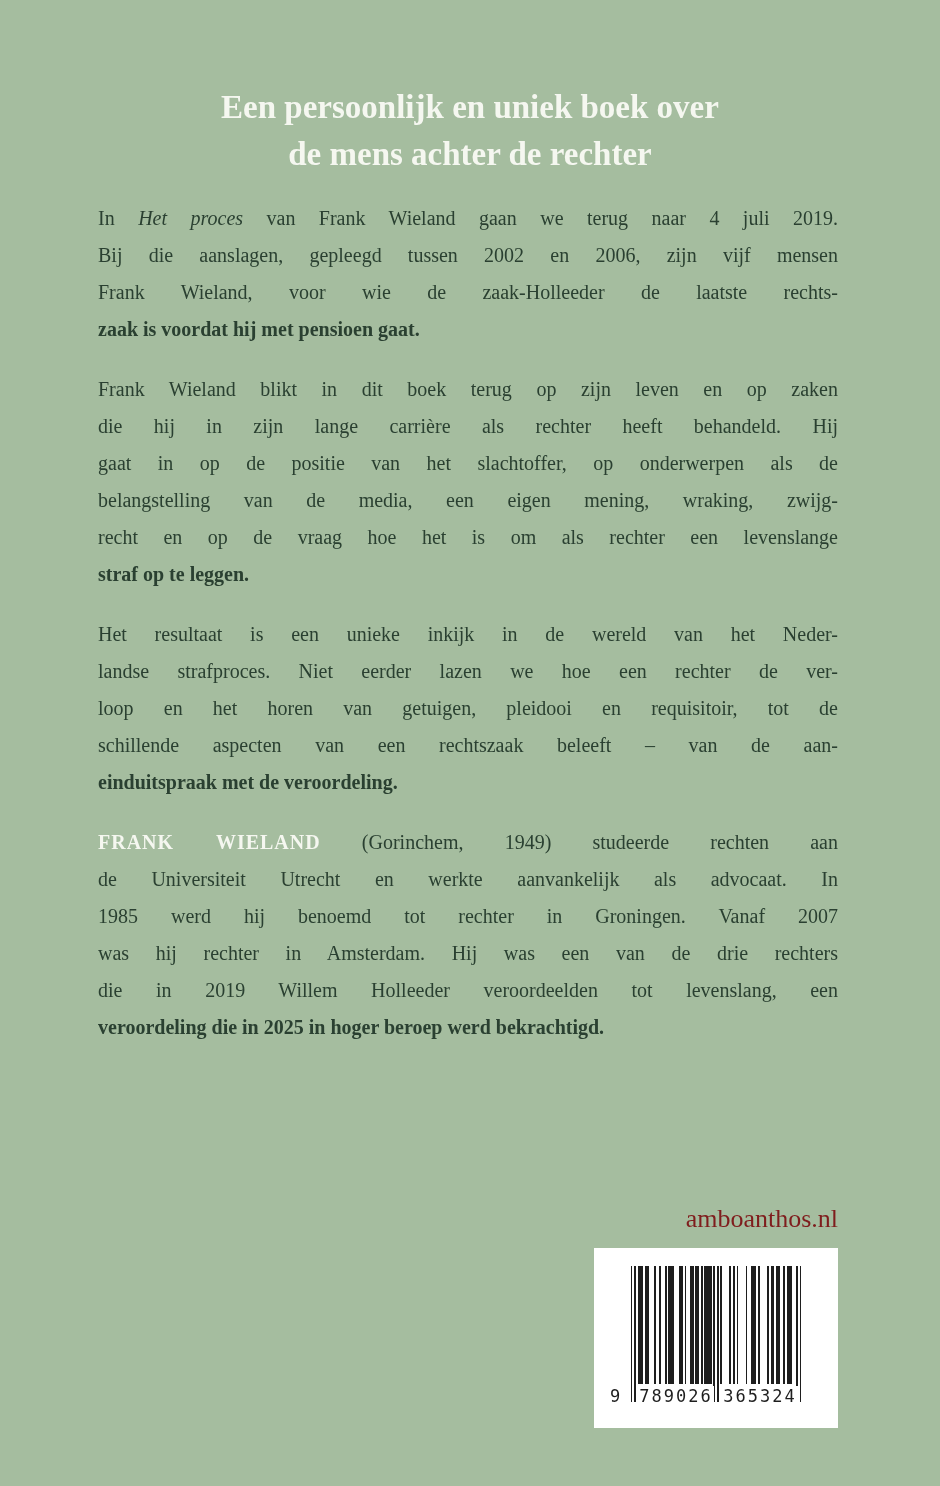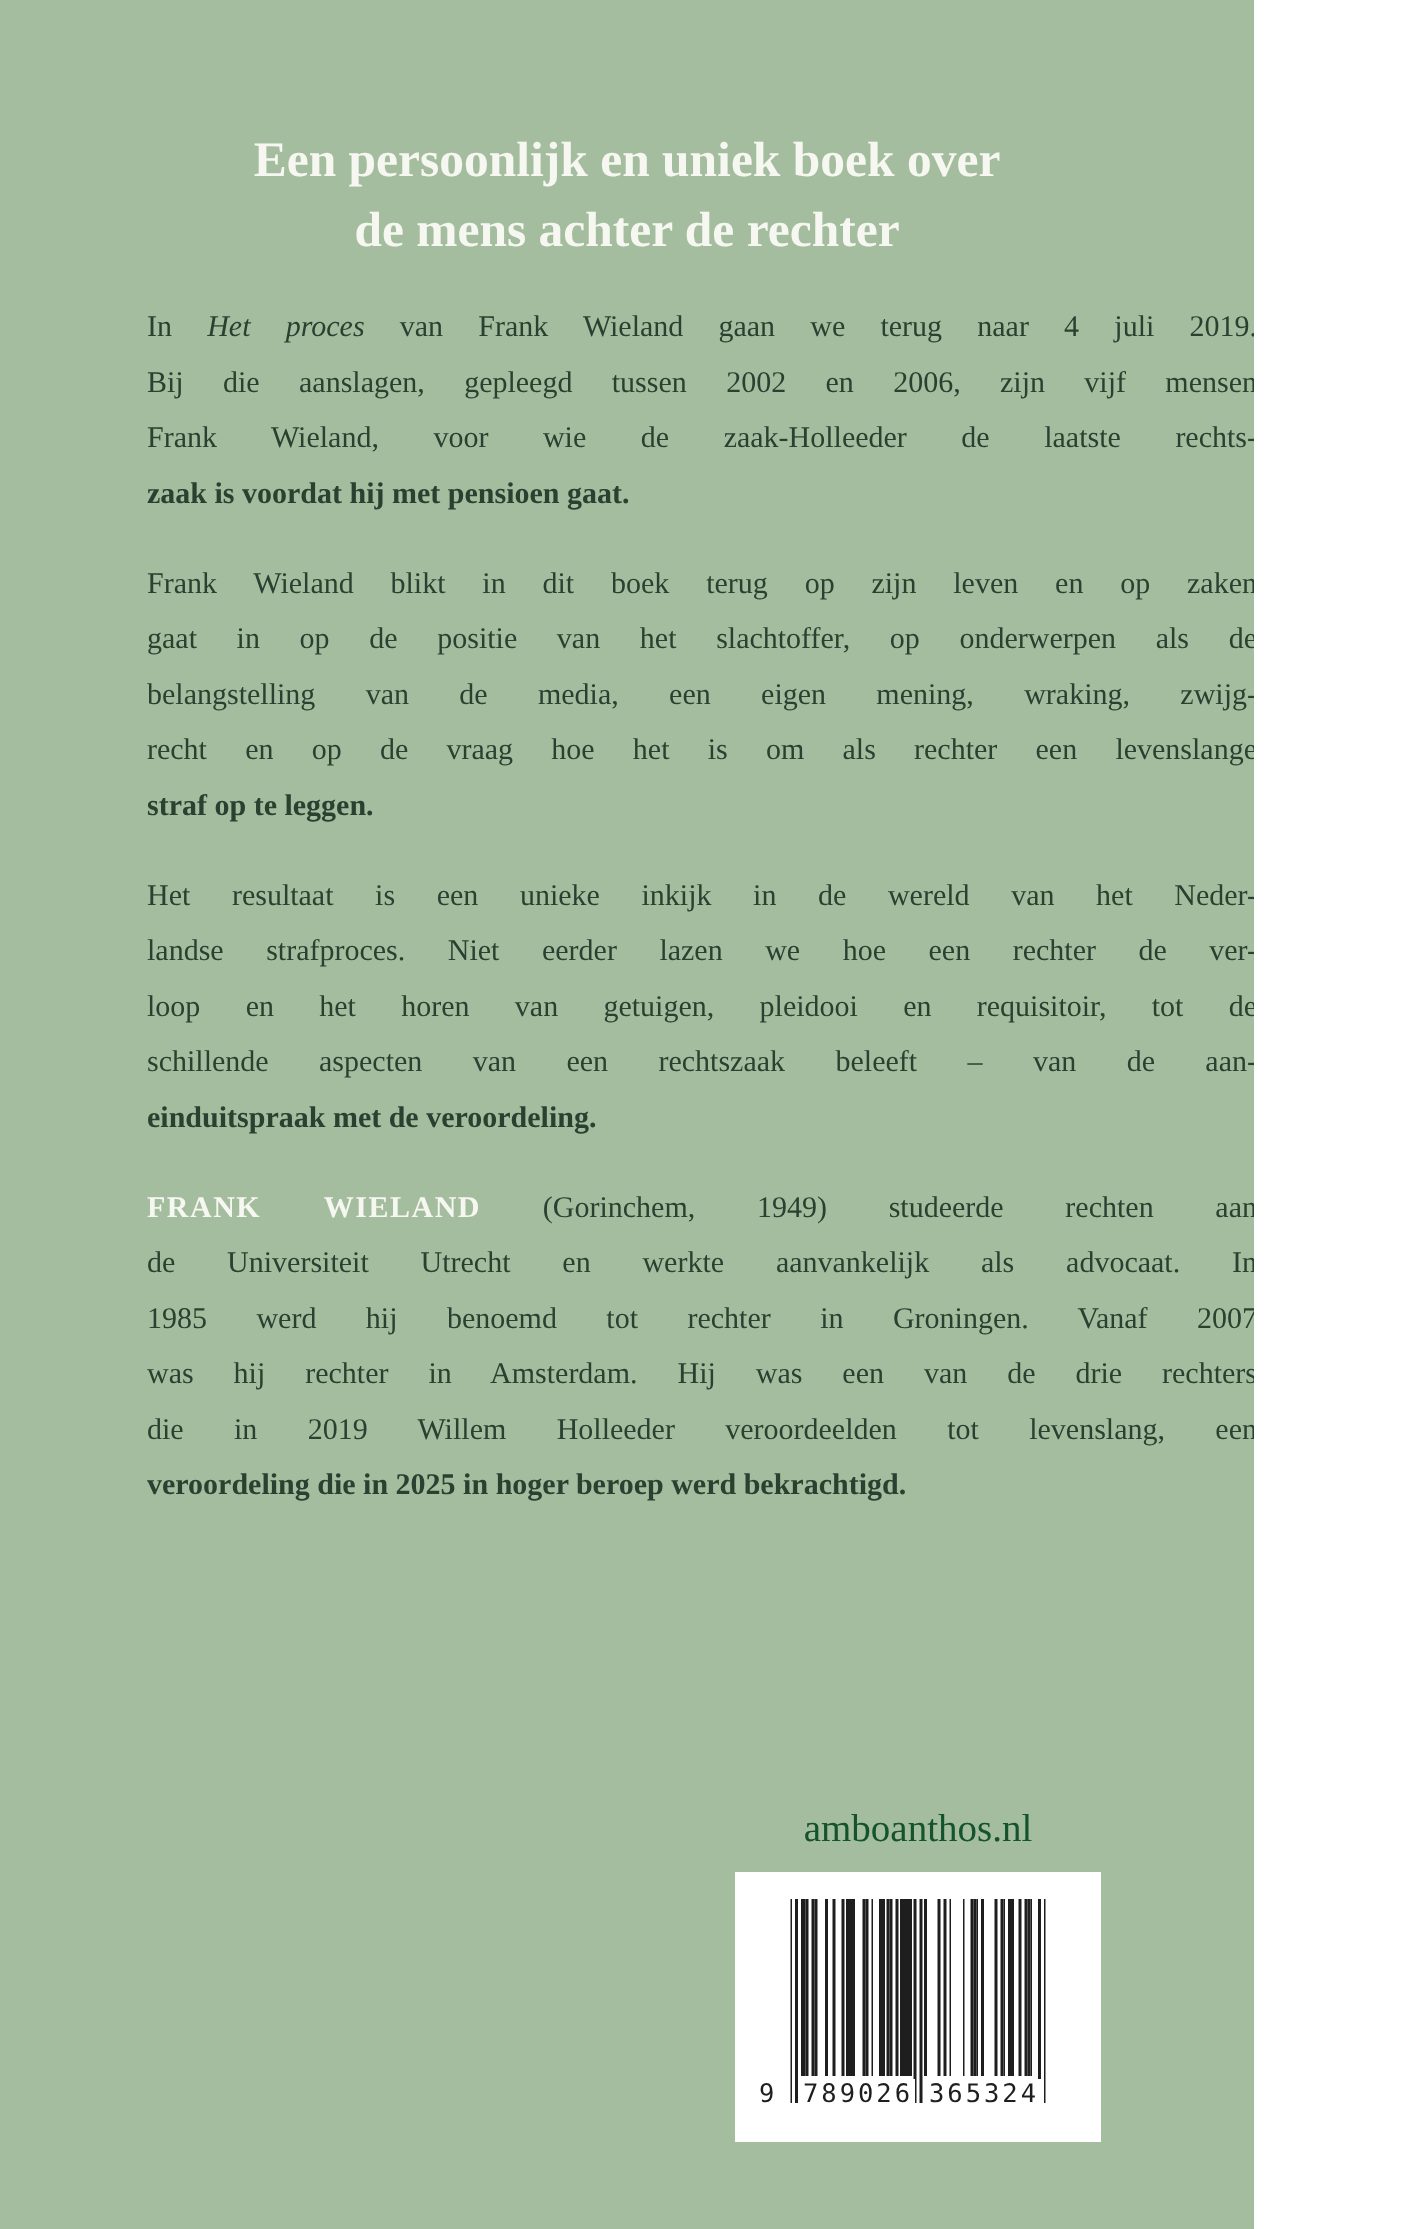--- a/index.html
+++ b/index.html
@@ -1,18 +1,18 @@
 <!DOCTYPE html>
 <html><head>
 <meta charset="utf-8">
 <title>Het proces — back cover</title>
 <style>
   html,body { margin:0; padding:0; }
   .cover {
-    position:relative; width:836px; height:1486px; overflow:hidden;
+    position:relative; width:940px; height:1486px; overflow:hidden;
     background:#a5bd9f;
     font-family:"Liberation Serif", serif;
   }
   .headline {
     position:absolute; top:84px; left:0; width:100%;
     text-align:center; font-weight:bold; font-size:33px; line-height:47px;
     color:#f5f7f0;
   }
   .text-block {
     position:absolute; top:200px; left:98px; width:740px;
@@ -20,21 +20,21 @@
   }
   .para { margin:0 0 23px 0; }
   .para:last-child { margin-bottom:0; }
   .line { text-align:justify; text-align-last:justify; white-space:normal; }
   .line.last { text-align-last:left;font-weight:bold; }
   .seg-normal { }
   .seg-italic { font-style:italic; }
   .seg-author-name { color:#f5f7f0; font-weight:bold; letter-spacing:1px; }
   .website {
     position:absolute; top:1204px; right:102px; width:244px;
-    text-align:center; font-size:26px; color:#14532d;
+    text-align:right; font-size:26px; color:#7f1d1d;
   }
   .barcode-box {
     position:absolute; top:1248px; right:102px; width:244px; height:180px;
     background:#ffffff;
   }
   .bars {
     display:flex; justify-content:center; align-items:flex-start;
     padding-top:18px; height:136px;
   }
   .module { width:1.8px; height:118px; background:transparent; }
@@ -59,20 +59,21 @@
 
   <div class="text-block" id="text-block" style="color: rgb(42, 64, 49);">
       <div class="para">
         <div class="line"><span class="seg-normal">In </span><span class="seg-italic">Het proces</span><span class="seg-normal"> van Frank Wieland gaan we terug naar 4 juli 2019.</span></div>
         <div class="line">Bij die aanslagen, gepleegd tussen 2002 en 2006, zijn vijf mensen</div>
         <div class="line">Frank Wieland, voor wie de zaak-Holleeder de laatste rechts-</div>
         <div class="line last">zaak is voordat hij met pensioen gaat.</div>
       </div>
       <div class="para">
         <div class="line">Frank Wieland blikt in dit boek terug op zijn leven en op zaken</div>
+        <div class="line">die hij in zijn lange carrière als rechter heeft behandeld. Hij</div>
         <div class="line">gaat in op de positie van het slachtoffer, op onderwerpen als de</div>
         <div class="line">belangstelling van de media, een eigen mening, wraking, zwijg-</div>
         <div class="line">recht en op de vraag hoe het is om als rechter een levenslange</div>
         <div class="line last">straf op te leggen.</div>
       </div>
       <div class="para">
         <div class="line">Het resultaat is een unieke inkijk in de wereld van het Neder-</div>
         <div class="line">landse strafproces. Niet eerder lazen we hoe een rechter de ver-</div>
         <div class="line">loop en het horen van getuigen, pleidooi en requisitoir, tot de</div>
         <div class="line">schillende aspecten van een rechtszaak beleeft – van de aan-</div>

